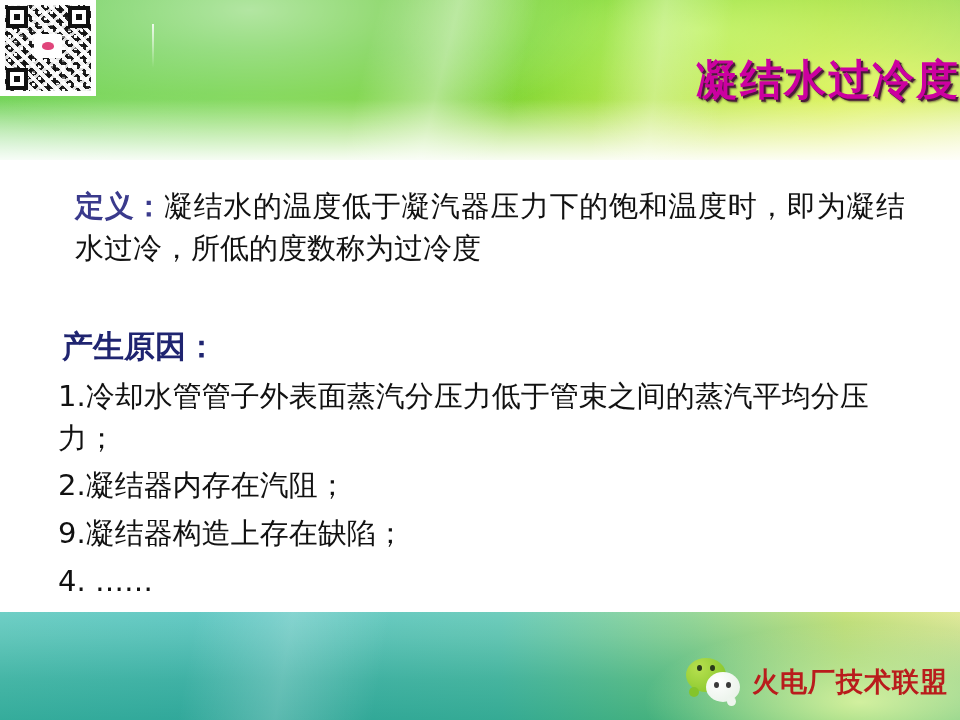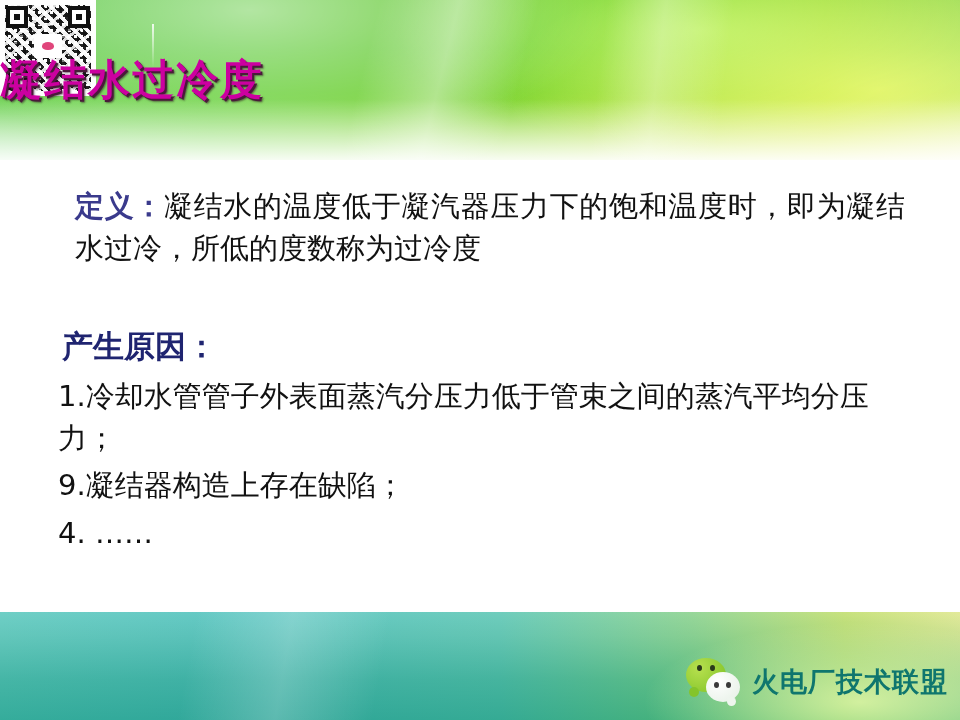--- a/index.html
+++ b/index.html
@@ -86,21 +86,21 @@
     display:flex; align-items:center; justify-content:center;
   }
   .qr-logo-mark {
     width:12px; height:8px; border-radius:50% 50% 45% 45%;
     background:#e0457b;
   }
 
   
   .slide-title {
     position:absolute; left:0; top:52px; width:960px;
-    text-align:left;
+    text-align:right;
     font-family:"DejaVu Serif","Liberation Serif",serif;
     font-size:42px; font-weight:700; letter-spacing:2px;
     color:#cc00a0;
     text-shadow: 2px 2px 0 #4a1a3a, 3px 3px 2px rgba(40,10,30,0.55);
   }
 
   
   .body-area {
     position:absolute; left:0; top:160px; width:960px; height:452px;
     background:#ffffff;
@@ -178,21 +178,21 @@
   .eye {
     position:absolute; width:5px; height:6px; border-radius:50%;
     background:#2a3a1a;
   }
   .eye.g1 { left:11px; top:9px; }
   .eye.g2 { left:24px; top:9px; }
   .eye.w1 { left:28px; top:26px; background:#3a3a3a; }
   .eye.w2 { left:40px; top:26px; background:#3a3a3a; }
   .wm-text {
     font-family:Liberation Serif, serif;
-    font-size:27px; font-weight:700; color:#0f766e;
+    font-size:27px; font-weight:700; color:#b91c1c;
     letter-spacing:1px;
   }
 </style>
 </head>
 <body>
 
 <div id="slide">
 
   <div class="header-band">
     <div class="header-streak"></div>
@@ -213,20 +213,21 @@
   <div class="slide-title">凝结水过冷度</div>
 
   <div class="body-area">
 
     <div class="block-def"><span class="kw">定义：</span><span>凝结水的温度低于凝汽器压力下的饱和温度时，即为凝结水过冷，所低的度数称为过冷度</span></div>
 
     <div class="block-cause-head"><span class="kw-head">产生原因：</span></div>
 
     <ul class="cause-list">
       <li class="wrap">1.冷却水管管子外表面蒸汽分压力低于管束之间的蒸汽平均分压力；</li>
+      <li>2.凝结器内存在汽阻；</li>
       <li>9.凝结器构造上存在缺陷；</li>
       <li>4.  ……</li>
     </ul>
 
   </div>
 
   <div class="footer-band">
     <div class="footer-streak"></div>
   </div>
 

